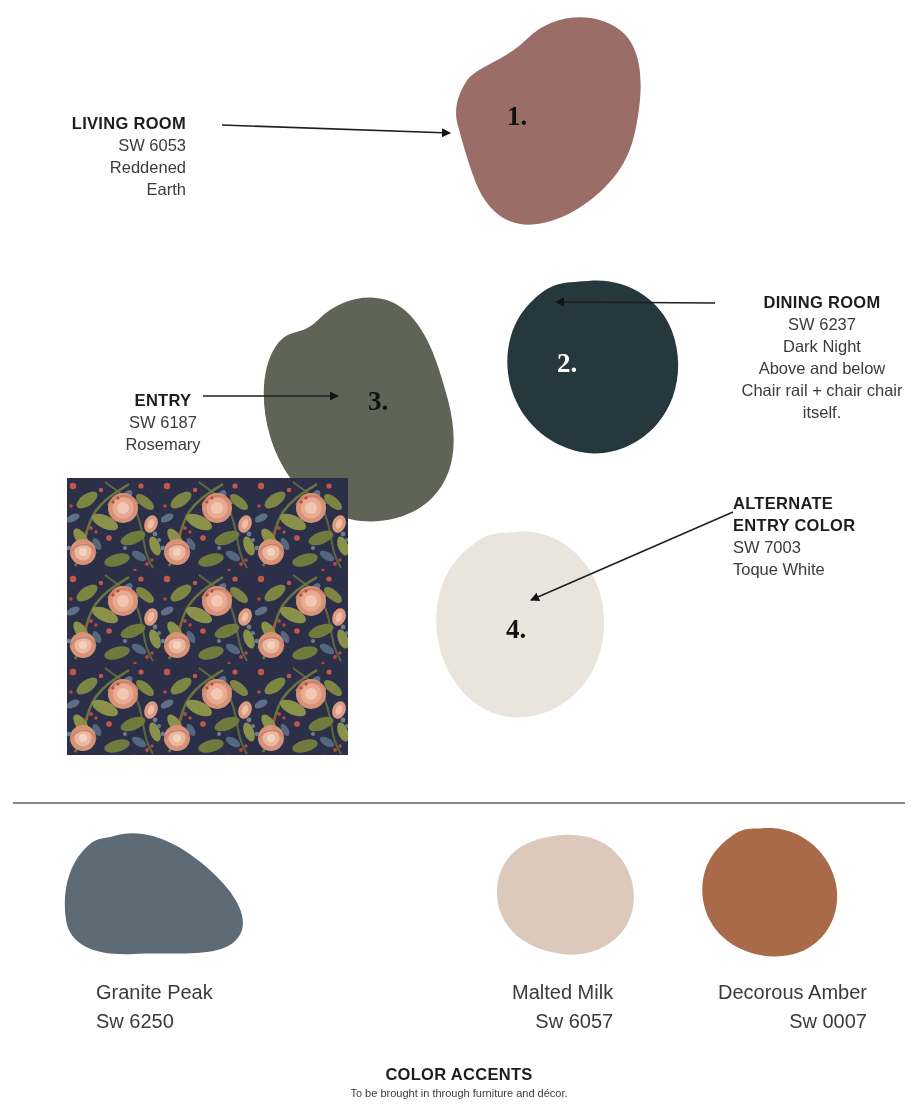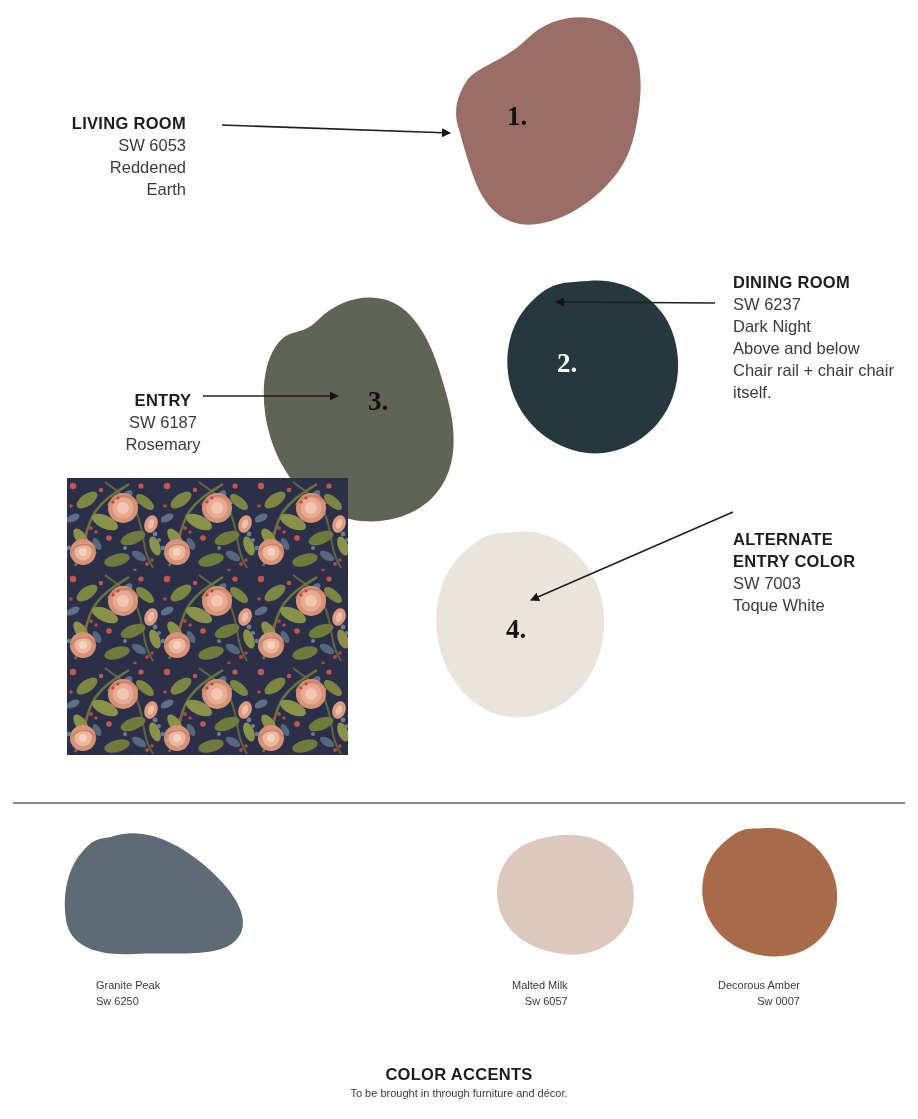--- a/index.html
+++ b/index.html
@@ -10,22 +10,22 @@
   }
   .stage{position:absolute;inset:0;}
 
   
   .label-block{position:absolute;line-height:1.33;}
   .lb-title{font-weight:bold;font-size:16.5px;letter-spacing:.3px;color:#1d1d1d;}
   .lb-line{font-size:16.5px;color:#3b3b3b;font-weight:400;}
 
   .t-living{left:26px;top:113px;width:160px;text-align:right;}
   .t-entry{left:88px;top:390px;width:150px;text-align:center;}
-  .t-dining{left:733px;top:272px;width:178px;text-align:left;}
-  .t-altentry{left:733px;top:493px;width:178px;text-align:left;margin-top:36px;}
+  .t-dining{left:733px;top:292px;width:178px;text-align:center;}
+  .t-altentry{left:733px;top:493px;width:178px;text-align:left;}
 
   
   .blob{position:absolute;}
   .blob svg{display:block;overflow:visible;}
   .num{
     position:absolute;font-family:"Liberation Serif","DejaVu Serif",serif;
     font-weight:bold;font-size:27px;line-height:1;
   }
   .num.dark{color:#111;}
   .num.light{color:#ffffff;}
@@ -40,21 +40,21 @@
   
   .divider{
     position:absolute;left:13px;top:802px;width:892px;height:2px;
     background:#8a8a8a;
   }
 
   
   .accents{position:absolute;left:0;top:828px;width:918px;height:220px;}
   .accent{position:absolute;top:0;width:230px;height:220px;}
   .accent .sw{position:absolute;left:0;top:0;width:210px;height:130px;}
-  .accent .cap{position:absolute;left:32px;top:150px;font-size:11px;line-height:1.45;color:#3b3b3b;}
+  .accent .cap{position:absolute;left:32px;top:150px;font-size:20px;line-height:1.45;color:#3b3b3b;}
   .accent .cap div{white-space:nowrap;}
 
   .a1{left:62px;}
   .a2{left:272px;}
   .a3{left:482px;}
   .a4{left:692px;}
   .a1 .cap{left:34px;}
   .a2 .cap{left:34px;}
   .a3 .cap{left:30px;text-align:right;}
   .a4 .cap{left:26px;text-align:right;}

